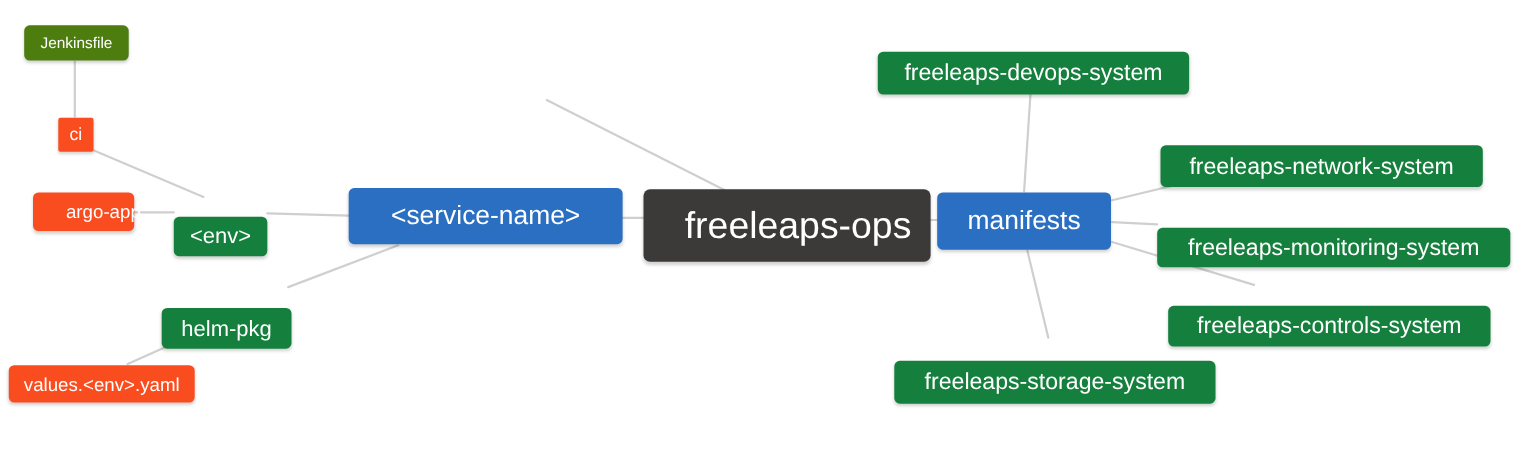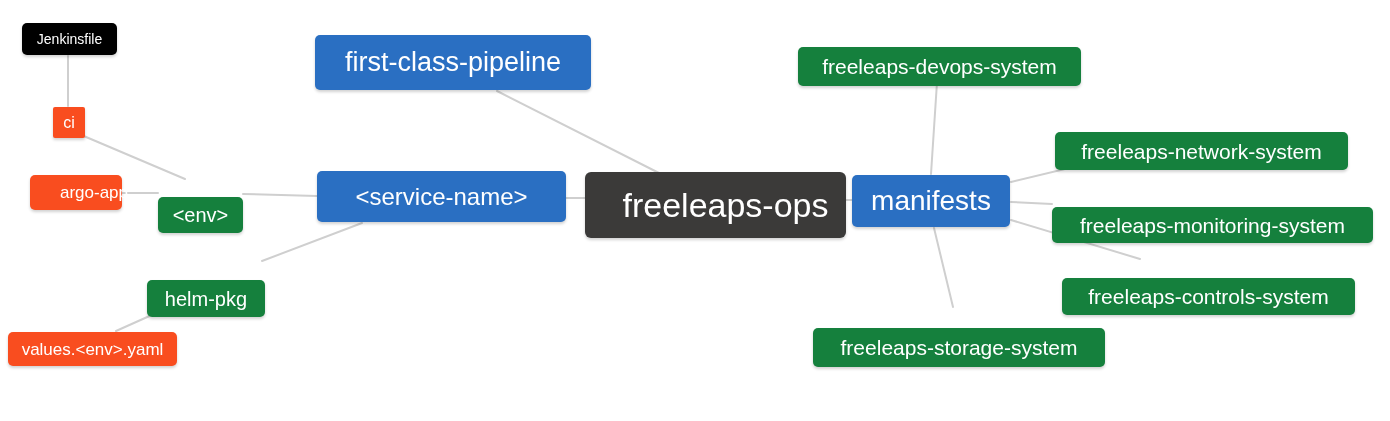--- a/index.html
+++ b/index.html
@@ -39,33 +39,33 @@
     white-space: nowrap;
     line-height: 1;
     box-shadow: 0 2px 3px rgba(0,0,0,0.18);
     cursor: pointer;
     user-select: none;
   }
   .c-dark   { background: #3b3a39; padding-left: 20px; }
   .c-blue   { background: #2a6fc2; }
   .c-green  { background: #15803d; margin-top: 20px; }
   .c-red    { background: #f94d1f; }
-  .c-orange { background: #000000; }
+  .c-orange { background: #4d7c0f; }
 
   
   #n-jenkinsfile      { left: 22px;   top: 23px;  width: 95px;  height: 32px; font-size: 14px; }
   #n-ci               { left: 53px;   top: 107px; width: 32px;  height: 31px; font-size: 16px; border-radius: 2px; }
   #n-argo-app         { left: 30px;   top: 175px; width: 92px;  height: 35px; font-size: 17px; padding-left: 36px; }
   #n-env              { left: 158px;  top: 177px; width: 85px;  height: 36px; font-size: 20px; }
   #n-helm-pkg         { left: 147px;  top: 260px; width: 118px; height: 37px; font-size: 20px; }
   #n-values-env-yaml  { left: 8px;    top: 332px; width: 169px; height: 34px; font-size: 17px; }
   #n-service-name     { left: 317px;  top: 171px; width: 249px; height: 51px; font-size: 24px; }
   #n-first-class-pipeline { left: 315px; top: 35px; width: 276px; height: 55px; font-size: 27px; }
   #n-freeleaps-ops    { left: 585px;  top: 172px; width: 261px; height: 66px; font-size: 34px; border-radius: 6px; }
-  #n-manifests        { left: 852px;  top: 175px; width: 158px; height: 52px; font-size: 28px; }
+  #n-manifests        { left: 852px;  top: 175px; width: 158px; height: 52px; font-size: 24px; }
   #n-devops           { left: 798px;  top: 27px;  width: 283px; height: 39px; font-size: 21px; }
   #n-network          { left: 1055px; top: 112px; width: 293px; height: 38px; font-size: 21px; }
   #n-monitoring       { left: 1052px; top: 187px; width: 321px; height: 36px; font-size: 21px; }
   #n-controls         { left: 1062px; top: 258px; width: 293px; height: 37px; font-size: 21px; }
   #n-storage          { left: 813px;  top: 308px; width: 292px; height: 39px; font-size: 21px; }
 </style>
 </head>
 <body>
 
 <div class="canvas">
@@ -94,21 +94,20 @@
   <div id="n-argo-app" class="node c-red">argo-app</div>
 
   <div id="n-env" class="node c-green">&lt;env&gt;</div>
 
   <div id="n-helm-pkg" class="node c-green">helm-pkg</div>
 
   <div id="n-values-env-yaml" class="node c-red">values.&lt;env&gt;.yaml</div>
 
   <div id="n-service-name" class="node c-blue">&lt;service-name&gt;</div>
 
-  <div id="n-first-class-pipeline" class="node c-blue">first-class-pipeline</div>
 
   <div id="n-freeleaps-ops" class="node c-dark">freeleaps-ops</div>
 
   <div id="n-manifests" class="node c-blue">manifests</div>
 
   <div id="n-devops" class="node c-green">freeleaps-devops-system</div>
 
   <div id="n-network" class="node c-green">freeleaps-network-system</div>
 
   <div id="n-monitoring" class="node c-green">freeleaps-monitoring-system</div>

